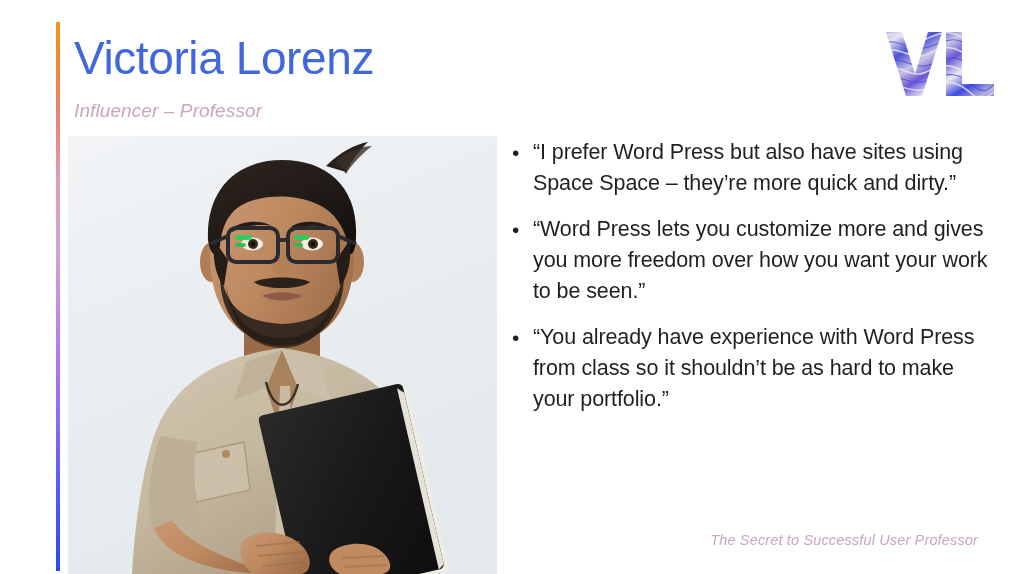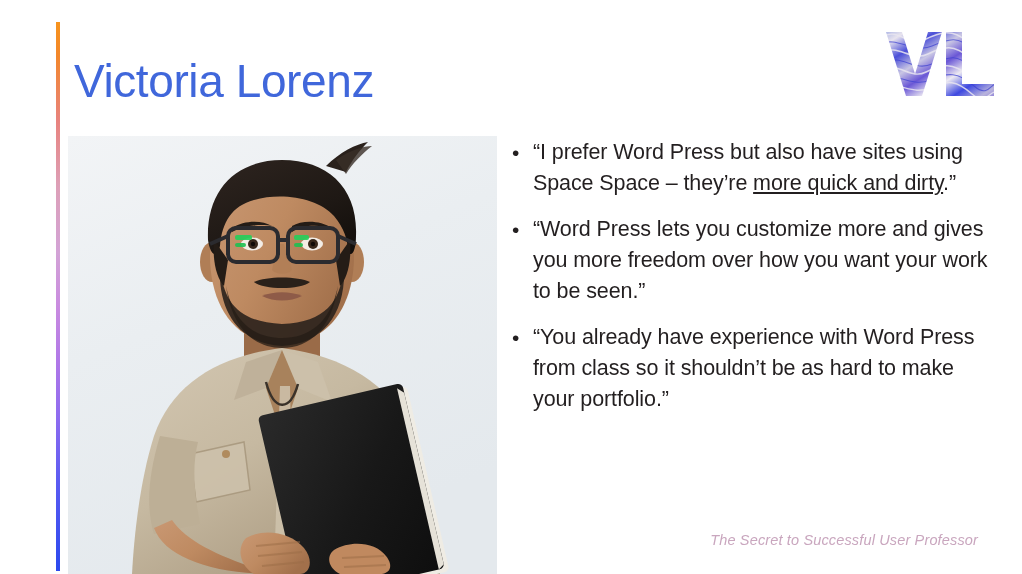--- a/index.html
+++ b/index.html
@@ -43,21 +43,20 @@
   .title {
     position: absolute;
     left: 74px;
     top: 34px;
     font-size: 46px;
     font-weight: 400;
     letter-spacing: -0.4px;
     color: #4067DB;
     line-height: 1.05;
     white-space: nowrap;
-    margin-top: 23px;
   }
   .subtitle {
     position: absolute;
     left: 74px;
     top: 100px;
     font-size: 19px;
     font-style: italic;
     font-weight: 400;
     color: #C9A6BE;
     letter-spacing: 0.1px;
@@ -107,21 +106,20 @@
     text-align: left;
   }
   .bullet-text {
     flex: 1 1 auto;
     font-size: 21.5px;
     line-height: 31px;
     color: #231F20;
     letter-spacing: -0.1px;
   }
   .hl {
-    text-decoration: underline;
     text-decoration-thickness: 1.5px;
     text-underline-offset: 2px;
     border-bottom: none;
     position: relative;
     background-image: linear-gradient(#7C9BE8, #7C9BE8),
                       linear-gradient(#7C9BE8, #7C9BE8);
     background-size: 100% 1px, 100% 1px;
     background-position: 0 calc(100% + 1px), 0 calc(100% + 4px);
     background-repeat: no-repeat;
     text-align: center;
@@ -140,20 +138,21 @@
   }
 </style>
 </head>
 <body>
 
 <div class="slide">
 
   <div class="accent-bar"></div>
 
   <div class="title">Victoria Lorenz</div>
+  <div class="subtitle">Influencer – Professor</div>
 
   <div class="logo">
     <svg viewBox="0 0 116 74" xmlns="http://www.w3.org/2000/svg">
       <defs>
         <linearGradient id="marble" x1="0" y1="0" x2="1" y2="1">
           <stop offset="0%" stop-color="#8C9BE0"></stop>
           <stop offset="14%" stop-color="#E8E4EE"></stop>
           <stop offset="27%" stop-color="#4B4FD8"></stop>
           <stop offset="40%" stop-color="#C9C6E4"></stop>
           <stop offset="52%" stop-color="#6A57D6"></stop>

